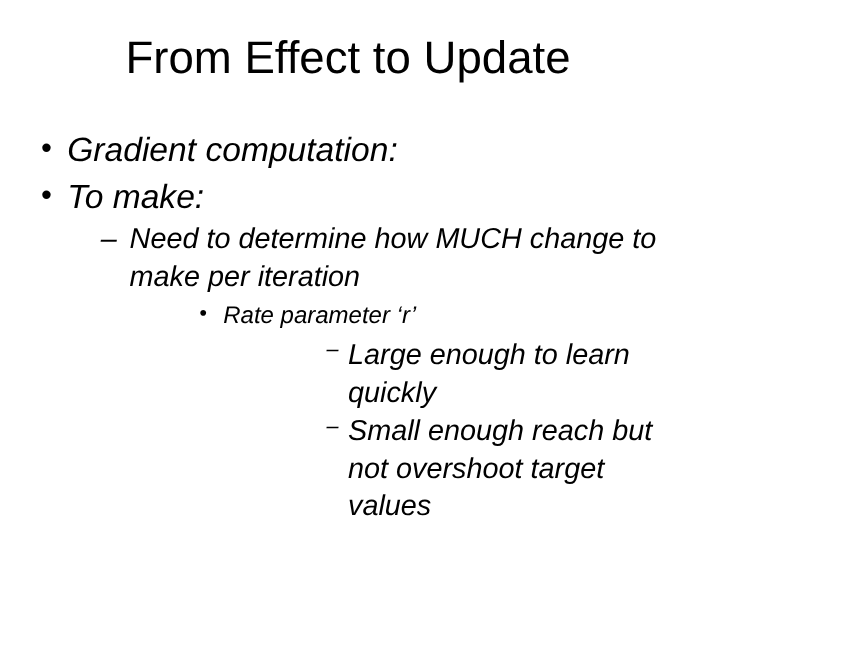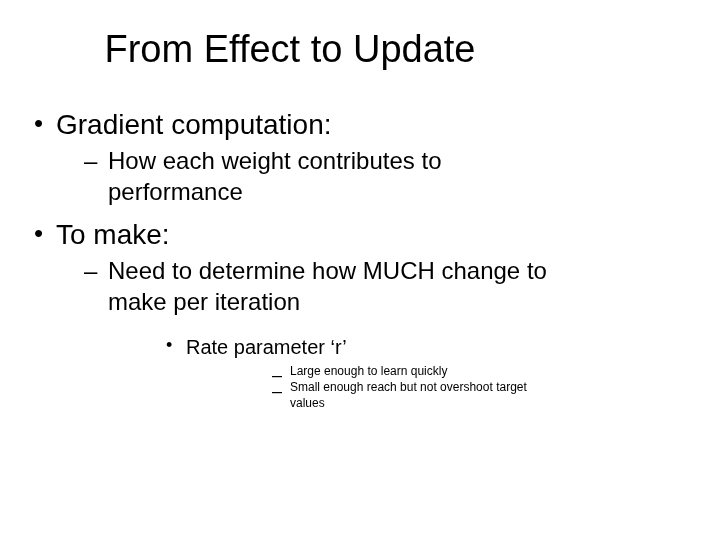--- a/index.html
+++ b/index.html
@@ -28,20 +28,21 @@
     list-style: none;
     padding: 0;
     margin: 0;
   }
   ul.lvl1 > li {
     position: relative;
     padding-left: 26px;
     font-size: 28px;
     margin-bottom: 4px;
     line-height: 1.25;
+    font-style: italic;
   }
   ul.lvl1 > li::before {
     content: "•";
     position: absolute;
     left: 4px;
     top: 0;
     font-size: 26px;
   }
   ul.lvl2 {
     list-style: none;
@@ -58,21 +59,21 @@
   ul.lvl2 > li::before {
     content: "–";
     position: absolute;
     left: 28px;
     top: 0;
     font-size: 24px;
   }
   ul.lvl3 {
     list-style: none;
     padding: 0;
-    margin: 16px 0 6px 0;
+    margin: 4px 0 6px 0;
   }
   ul.lvl3 > li {
     position: relative;
     padding-left: 78px;
     font-size: 20px;
     line-height: 1.3;
     margin-bottom: 2px;
   }
   ul.lvl3 > li::before {
     content: "•";
@@ -82,46 +83,41 @@
     font-size: 18px;
   }
   ul.lvl4 {
     list-style: none;
     padding: 0;
     margin: 4px 0 0 0;
   }
   ul.lvl4 > li {
     position: relative;
     padding-left: 104px;
-    font-size: 12px;
+    font-size: 24px;
     line-height: 1.3;
     margin-bottom: 1px;
   }
   ul.lvl4 > li::before {
     content: "–";
     position: absolute;
     left: 86px;
     top: 0;
     font-size: 18px;
   }
 </style>
 </head>
 <body>
 
 <div class="slide">
   <div class="title">From Effect to Update</div>
 
   <ul class="lvl1">
     <li>
       <span>Gradient computation:</span>
-      <ul class="lvl2">
-        <li>
-          <span>How each weight contributes to performance</span>
-        </li>
-      </ul>
     </li>
     <li>
       <span>To make:</span>
       <ul class="lvl2">
         <li>
           <span>Need to determine how MUCH change to make per iteration</span>
           <ul class="lvl3">
             <li>
               <span>Rate parameter  ‘r’</span>
               <ul class="lvl4">

